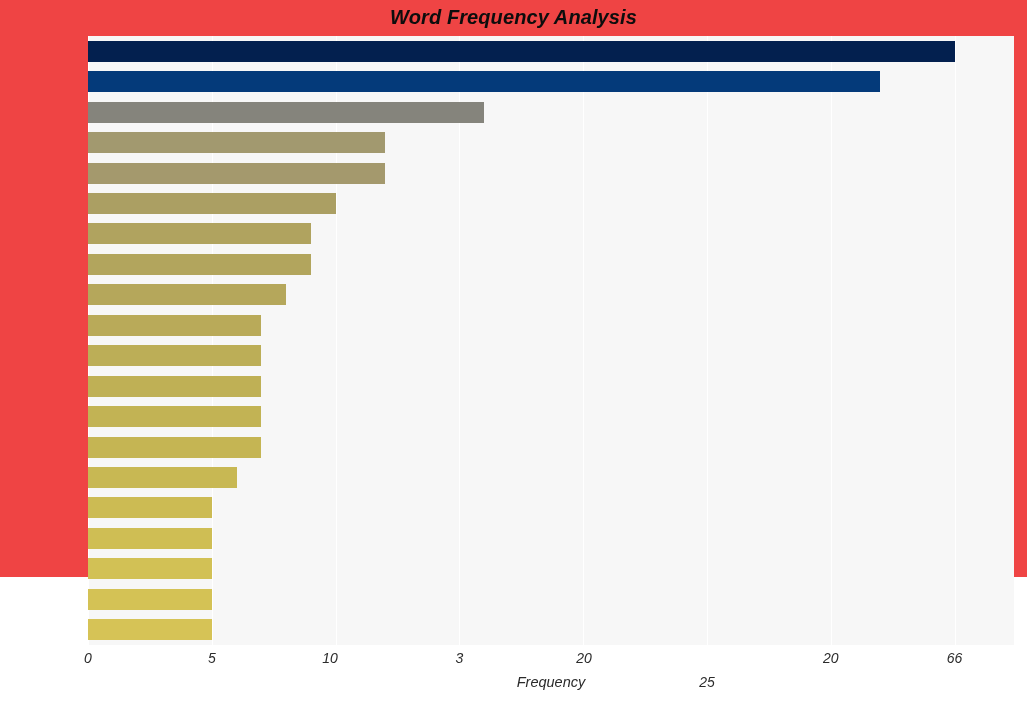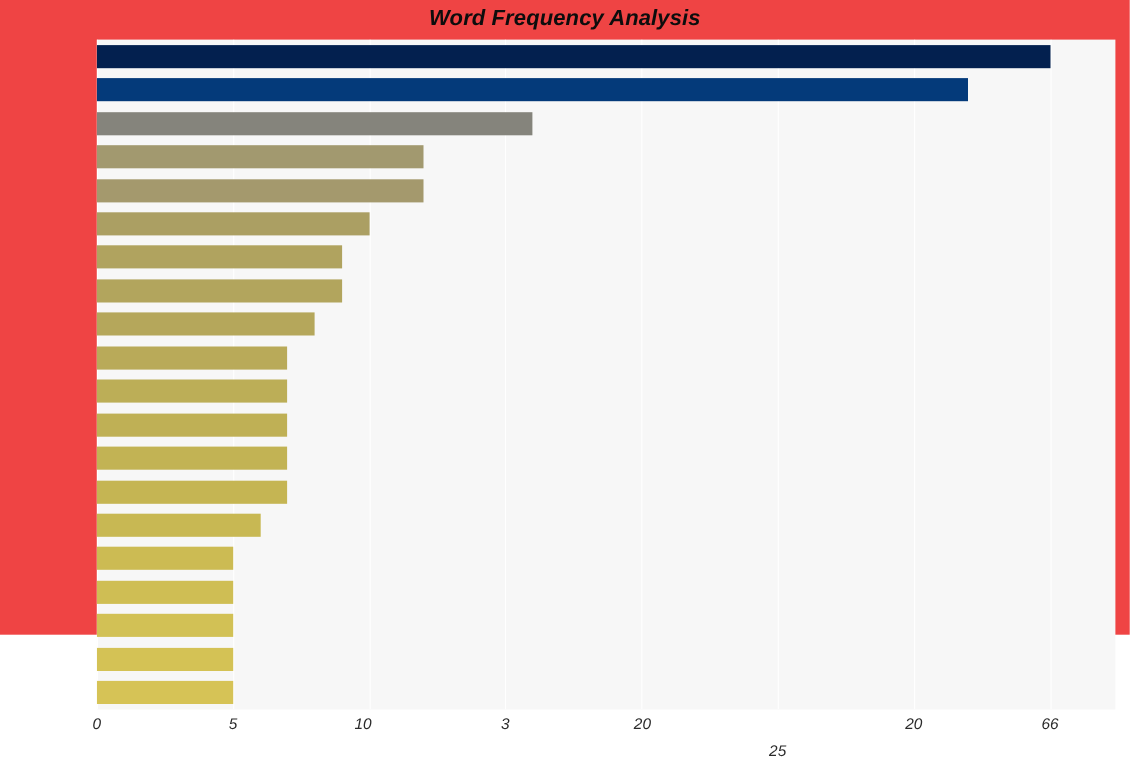--- a/index.html
+++ b/index.html
@@ -171,14 +171,15 @@
       <div class="xtick" style="left: 0px;">0</div>
       <div class="xtick" style="left: 123.797px;">5</div>
       <div class="xtick" style="left: 242px;">10</div>
       <div class="xtick" style="left: 371.39px;">3</div>
       <div class="xtick" style="left: 496px;">20</div>
       <div class="xtick" style="left: 618.984px; margin-top: 24px;">25</div>
       <div class="xtick" style="left: 742.781px;">20</div>
       <div class="xtick" style="left: 866.578px;">66</div>
     </div>
 
+  <div id="xlabel">Frequency</div>
 
 </div>
 
 </body></html>

